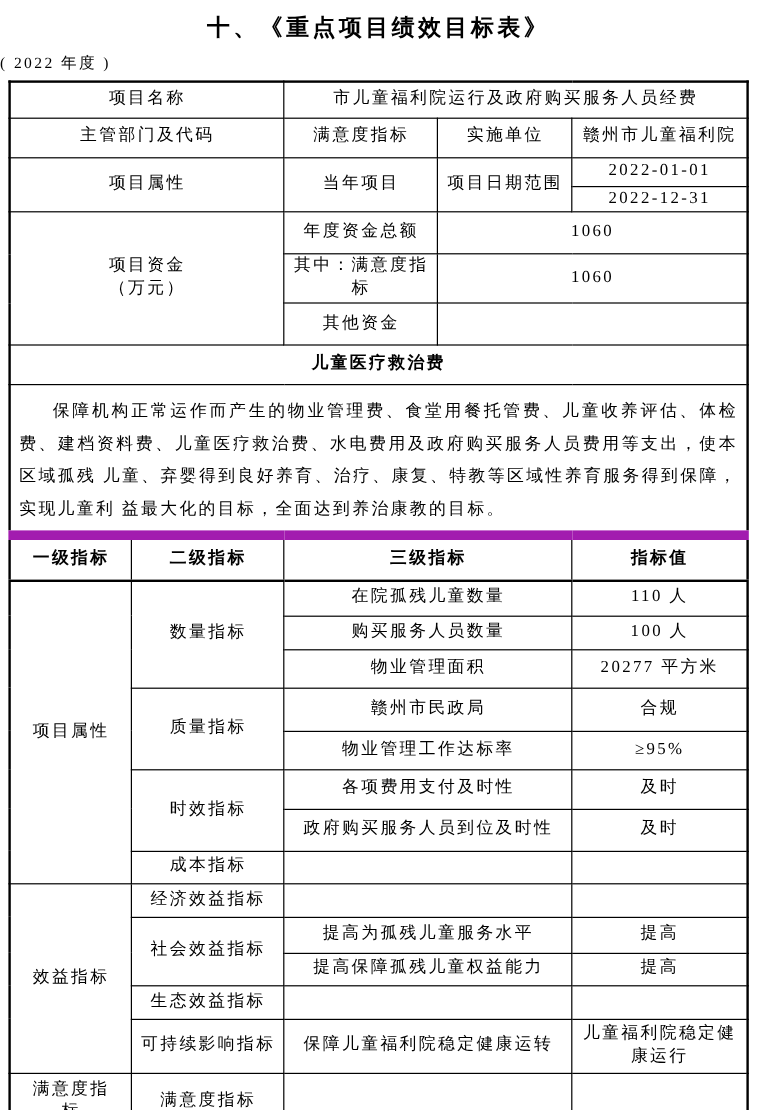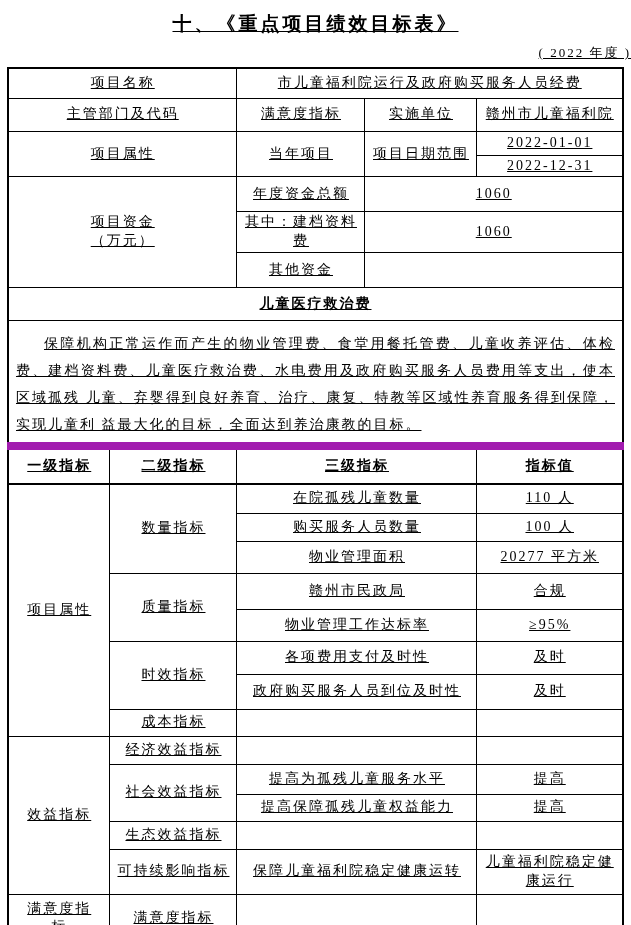--- a/index.html
+++ b/index.html
@@ -8,34 +8,33 @@
     background: #ffffff;
   }
   .page {
     position: relative;
     width: 631px;
     height: 925px;
     background: #ffffff;
     color: #000;
     font-family: "Liberation Serif", "DejaVu Serif", serif;
     overflow: hidden;
-    text-decoration: underline;
   }
   .doc-title {
     margin: 0;
     padding-top: 11px;
     text-align: center;
     font-size: 19px;
     font-weight: bold;
     letter-spacing: 3px;
     line-height: 26px;
   }
   .doc-subtitle {
     margin-top: 8px;
-    text-align: right;
+    text-align: left;
     font-size: 13px;
     letter-spacing: 2px;
     line-height: 16px;
   }
   table.main {
     border-collapse: collapse;
     table-layout: fixed;
     width: 615px;
     margin: 6px auto 0 auto;
     border: 2px solid #000;
@@ -109,21 +108,21 @@
         <td>2022-12-31</td>
       </tr>
 
       <tr style="height:35px">
         <td colspan="2" rowspan="3" class="prewrap">项目资金
 （万元）</td>
         <td>年度资金总额</td>
         <td colspan="2">1060</td>
       </tr>
       <tr style="height:30px">
-        <td>其中：建档资料费</td>
+        <td>其中：满意度指标</td>
         <td colspan="2">1060</td>
       </tr>
       <tr style="height:35px">
         <td>其他资金</td>
         <td colspan="2"></td>
       </tr>
 
       <tr style="height:33px">
         <td colspan="5" class="bold">儿童医疗救治费</td>
       </tr>

